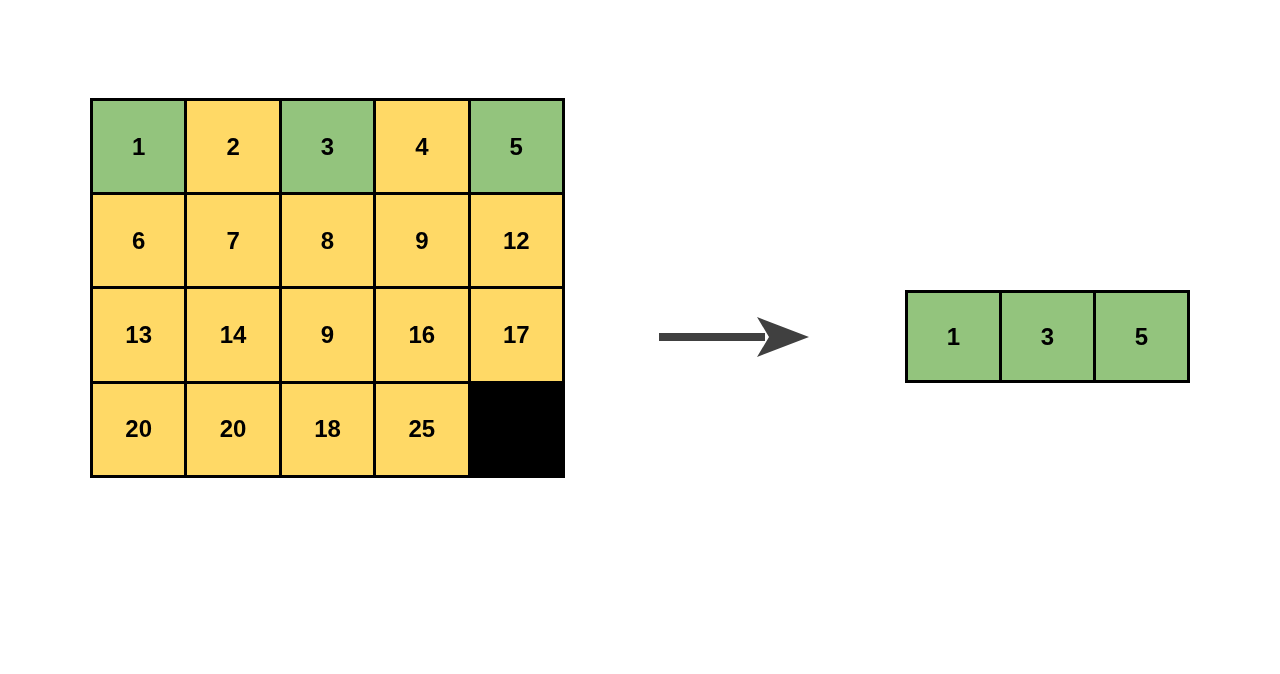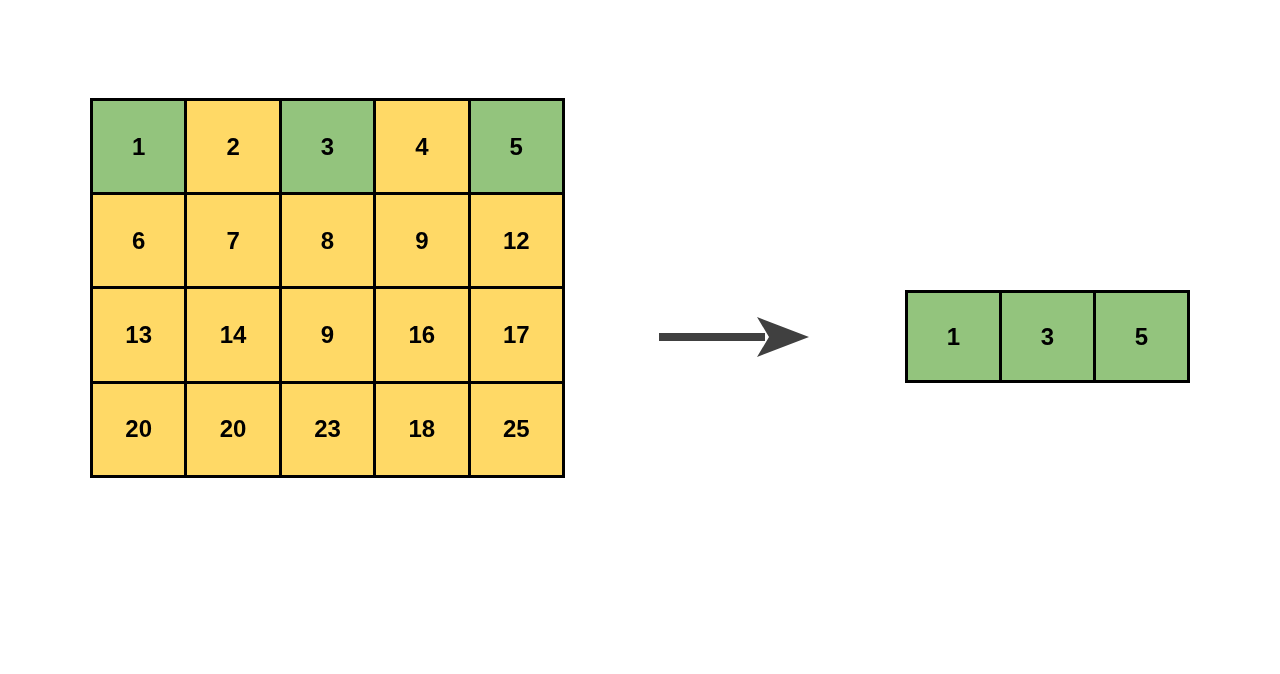--- a/index.html
+++ b/index.html
@@ -79,21 +79,20 @@
       <div class="cell yellow">8</div>
       <div class="cell yellow">9</div>
       <div class="cell yellow">12</div>
       <div class="cell yellow">13</div>
       <div class="cell yellow">14</div>
       <div class="cell yellow">9</div>
       <div class="cell yellow">16</div>
       <div class="cell yellow">17</div>
       <div class="cell yellow">20</div>
       <div class="cell yellow">20</div>
-      <div class="cell yellow">23</div>
       <div class="cell yellow">18</div>
       <div class="cell yellow">25</div>
     </div>
 
   <div class="arrow-wrap">
     <svg viewBox="0 0 150 44" xmlns="http://www.w3.org/2000/svg" aria-hidden="true">
       <rect x="0" y="18" width="106" height="8" class="arrow-fill" fill="#404040"></rect>
       <polygon points="98,2 150,22 98,42 110,22" class="arrow-fill" fill="#404040"></polygon>
     </svg>
   </div>

